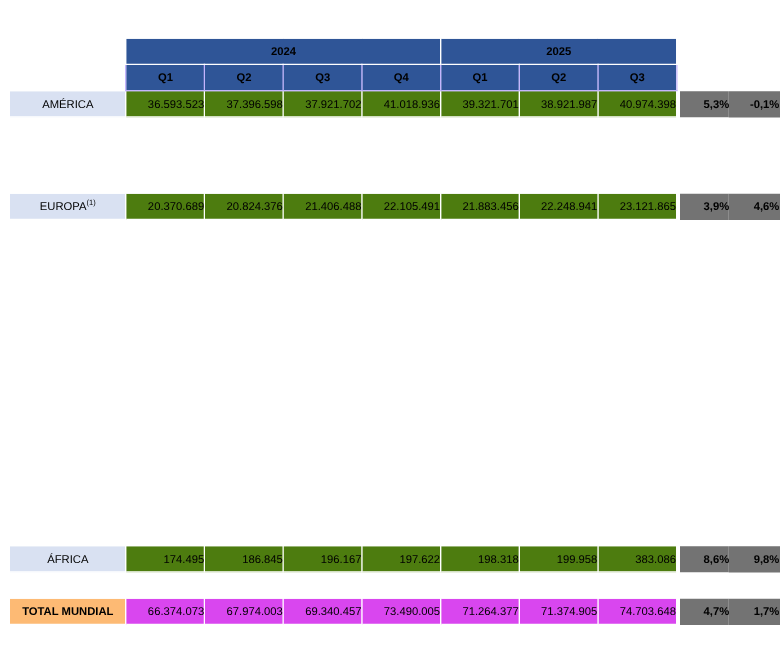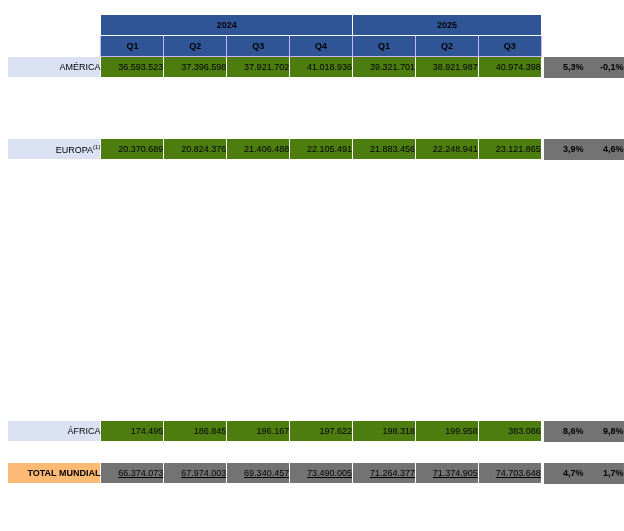--- a/index.html
+++ b/index.html
@@ -19,21 +19,21 @@
     left: 0;
     top: 0;
     width: 624px;
     height: 531px;
   }
   table.grid {
     border-collapse: collapse;
     table-layout: fixed;
     position: absolute;
     left: 7px;
-    top: 14px;
+    top: 30px;
   }
   table.grid td {
     padding: 0;
     margin: 0;
     font-size: 9px;
     color: #000000;
     height: 20px;
     vertical-align: middle;
     white-space: nowrap;
   }
@@ -57,39 +57,38 @@
     color: #ffffff;
     font-weight: bold;
     text-align: center;
     font-size: 9px;
     height: 19px;
     border: 1px solid #c4b5fd;
   }
   .rowlabel {
     background: #d9e1f2;
     color: #000000;
-    text-align: right;
+    text-align: center;
     padding-left: 4px;
     font-size: 9px;
     border: 1px solid #ffffff;
   }
   .rowlabel.total {
     background: #fdba74;
     font-weight: bold;
   }
   .num {
     background: #4d7c0f;
     text-align: right;
     padding-right: 5px;
     font-size: 9px;
     border: 1px solid #ffffff;
   }
   .num.total {
-    background: #737373;
-    text-decoration: underline;
+    background: #d946ef;
   }
   .pct {
     background: #737373;
     text-align: right;
     padding-right: 4px;
     font-size: 8px;
     font-weight: bold;
     color: #000000;
     border: none;
   }

